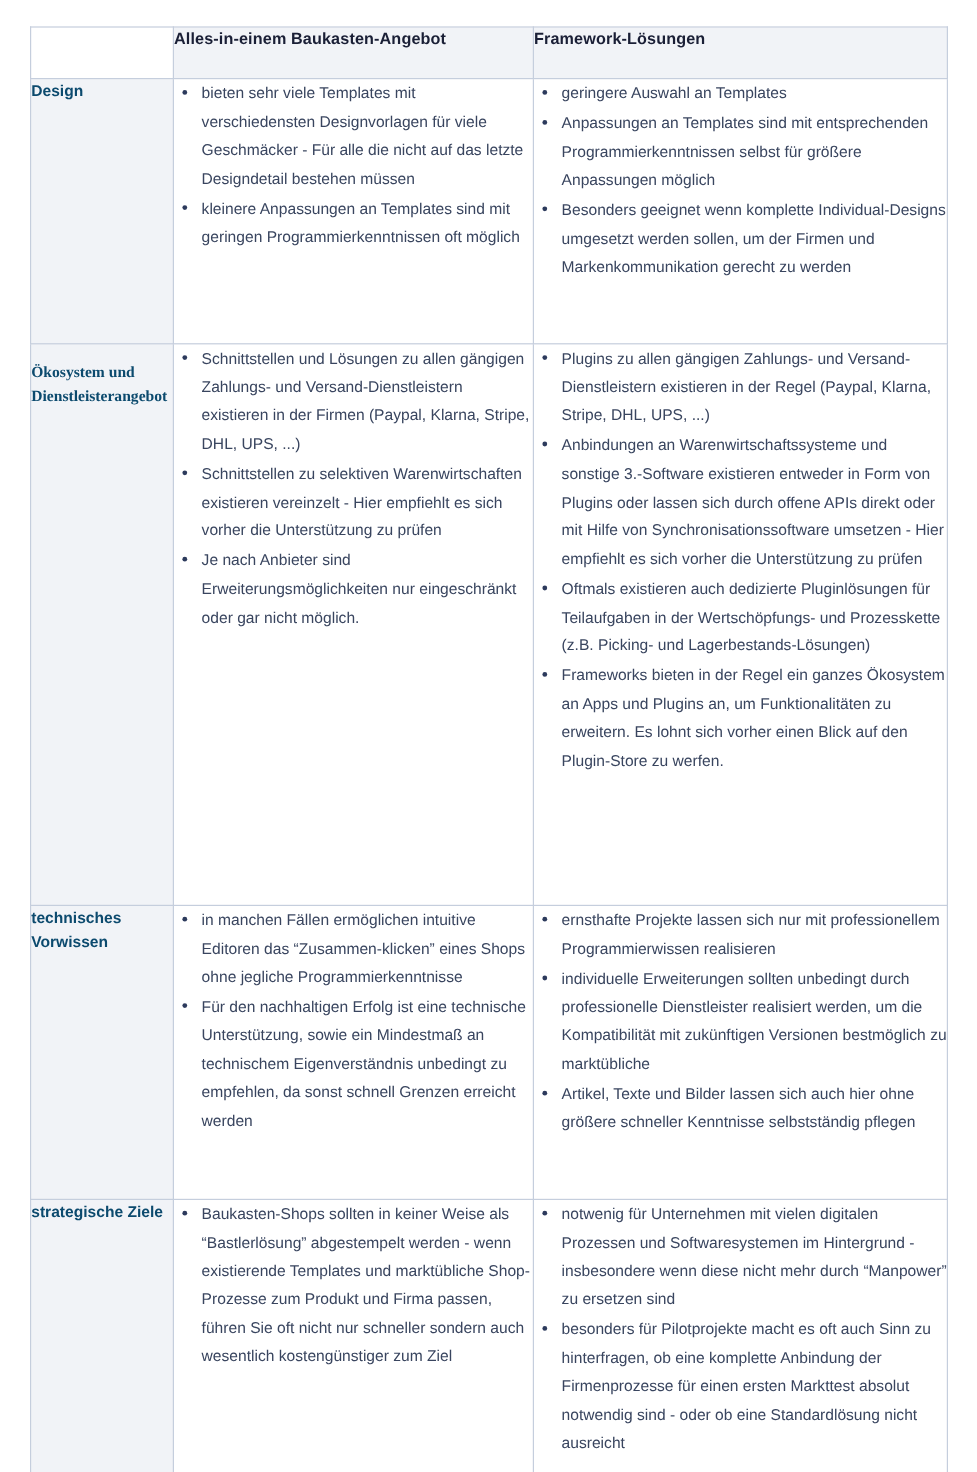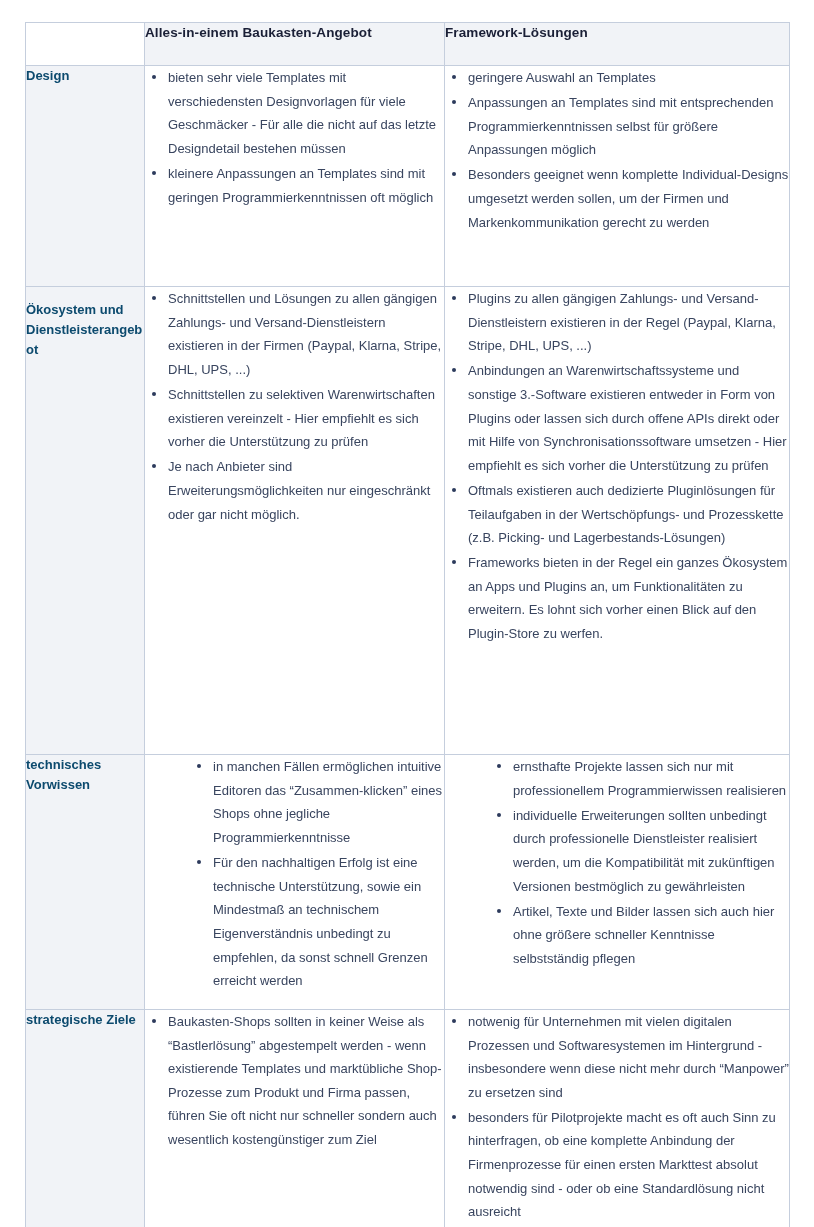--- a/index.html
+++ b/index.html
@@ -104,27 +104,27 @@
     left: -14px;
     top: 9px;
     width: 4px;
     height: 4px;
     background: #2c3a5c;
     border-radius: 50%;
   }
 
   
   tr.r-design .cell { padding-bottom: 16px; }
-  tr.r-oeko .row-head { padding-top: 13px; }
+  tr.r-oeko .row-head { padding-top: 13px; font-family: Liberation Serif, serif; }
   tr.r-tech .cell { padding-bottom: 16px; }
   tr.r-strat .cell { padding-bottom: 16px; }
 
   tr.r-design td { height: 204px; }
   tr.r-oeko td { height: 467px; }
-  tr.r-tech td { height: 228px; padding-left: 45px; }
+  tr.r-tech td { height: 228px; }
   tr.r-strat td { height: 228px; }
 </style>
 </head>
 <body>
 
 <div class="page">
   <div class="table-wrap">
     <table class="comparison">
       <colgroup>
         <col class="c1">
@@ -180,21 +180,21 @@
           <th class="row-head">technisches Vorwissen</th>
           <td class="cell">
             <ul>
               <li>in manchen Fällen ermöglichen intuitive Editoren das “Zusammen-klicken” eines Shops ohne jegliche Programmierkenntnisse</li>
               <li>Für den nachhaltigen Erfolg ist eine technische Unterstützung, sowie ein Mindestmaß an technischem Eigenverständnis unbedingt zu empfehlen, da sonst schnell Grenzen erreicht werden</li>
             </ul>
           </td>
           <td class="cell">
             <ul>
               <li>ernsthafte Projekte lassen sich nur mit professionellem Programmierwissen realisieren</li>
-              <li>individuelle Erweiterungen sollten unbedingt durch professionelle Dienstleister realisiert werden, um die Kompatibilität mit zukünftigen Versionen bestmöglich zu gewährleisten</li>
+              <li>individuelle Erweiterungen sollten unbedingt durch professionelle Dienstleister realisiert werden, um die Kompatibilität mit zukünftigen Versionen bestmöglich zu marktübliche</li>
               <li>Artikel, Texte und Bilder lassen sich auch hier ohne größere schneller Kenntnisse selbstständig pflegen</li>
             </ul>
           </td>
         </tr>
 
         <tr class="r-strat">
           <th class="row-head">strategische Ziele</th>
           <td class="cell">
             <ul>
               <li>Baukasten-Shops sollten in keiner Weise als “Bastlerlösung” abgestempelt werden - wenn existierende Templates und marktübliche Shop-Prozesse zum Produkt und Firma passen, führen Sie oft nicht nur schneller sondern auch wesentlich kostengünstiger zum Ziel</li>

